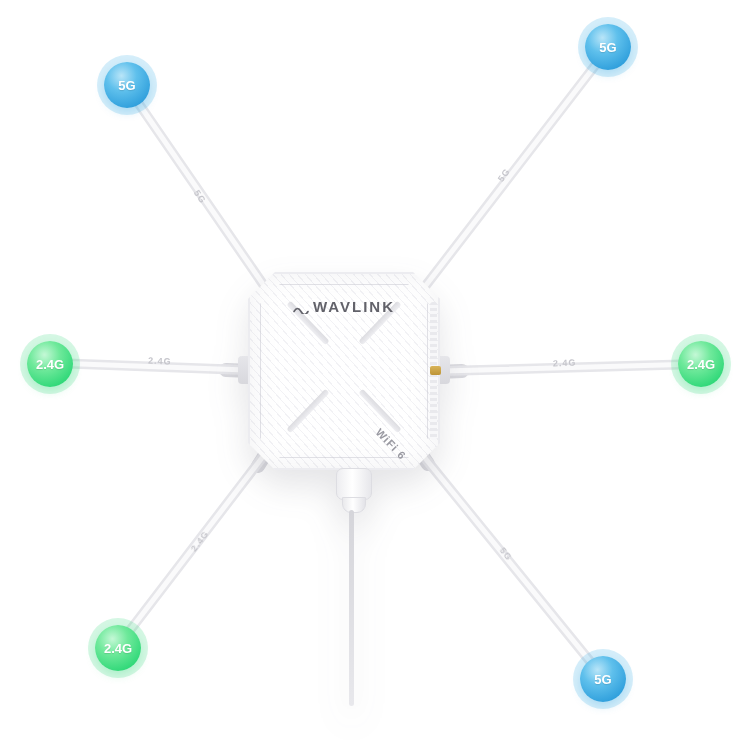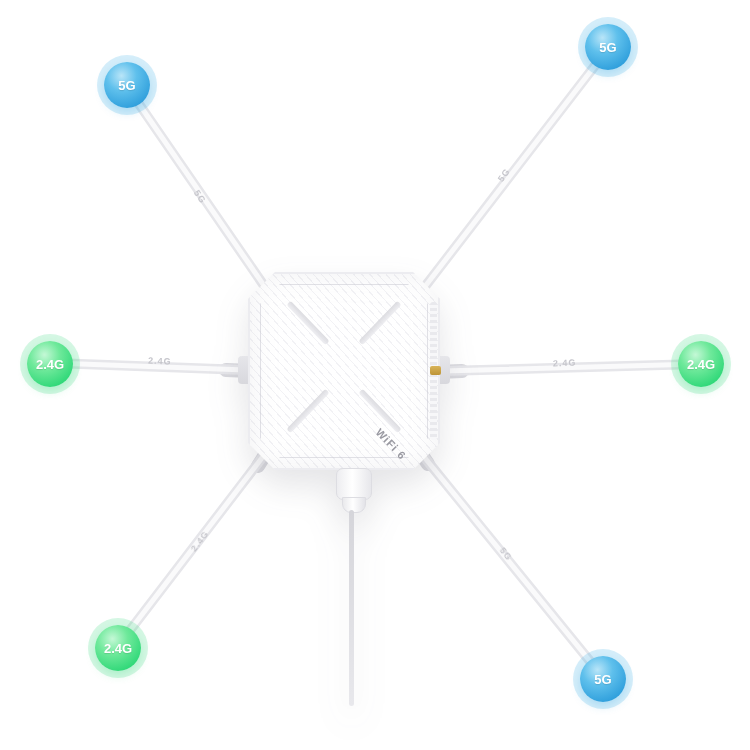--- a/index.html
+++ b/index.html
@@ -235,20 +235,27 @@
   <span class="ant-mark mark-l">2.4G</span>
   <span class="ant-mark mark-r">2.4G</span>
   <span class="ant-mark mark-bl">2.4G</span>
   <span class="ant-mark mark-br">5G</span>
 
   <div class="device">
     <div class="edge-mount mount-left"></div>
     <div class="edge-mount mount-right"></div>
 
     <div class="device-body">
+      <div class="brand">
+        <span class="wave-mark">
+          <svg width="16" height="9" viewBox="0 0 16 9">
+              <path d="M1 6.5 Q4.5 0.5 8 6.5 T15 6.5" fill="none" stroke="#62626a" stroke-width="1.6" stroke-linecap="round"></path>
+            </svg>
+        </span><span>WAVLINK</span>
+      </div>
 
       <div class="groove g-tl"></div>
       <div class="groove g-tr"></div>
       <div class="groove g-bl"></div>
       <div class="groove g-br"></div>
 
       <div class="side-strip"></div>
 
       <div class="wifi6-label">WiFi 6</div>
     </div>

